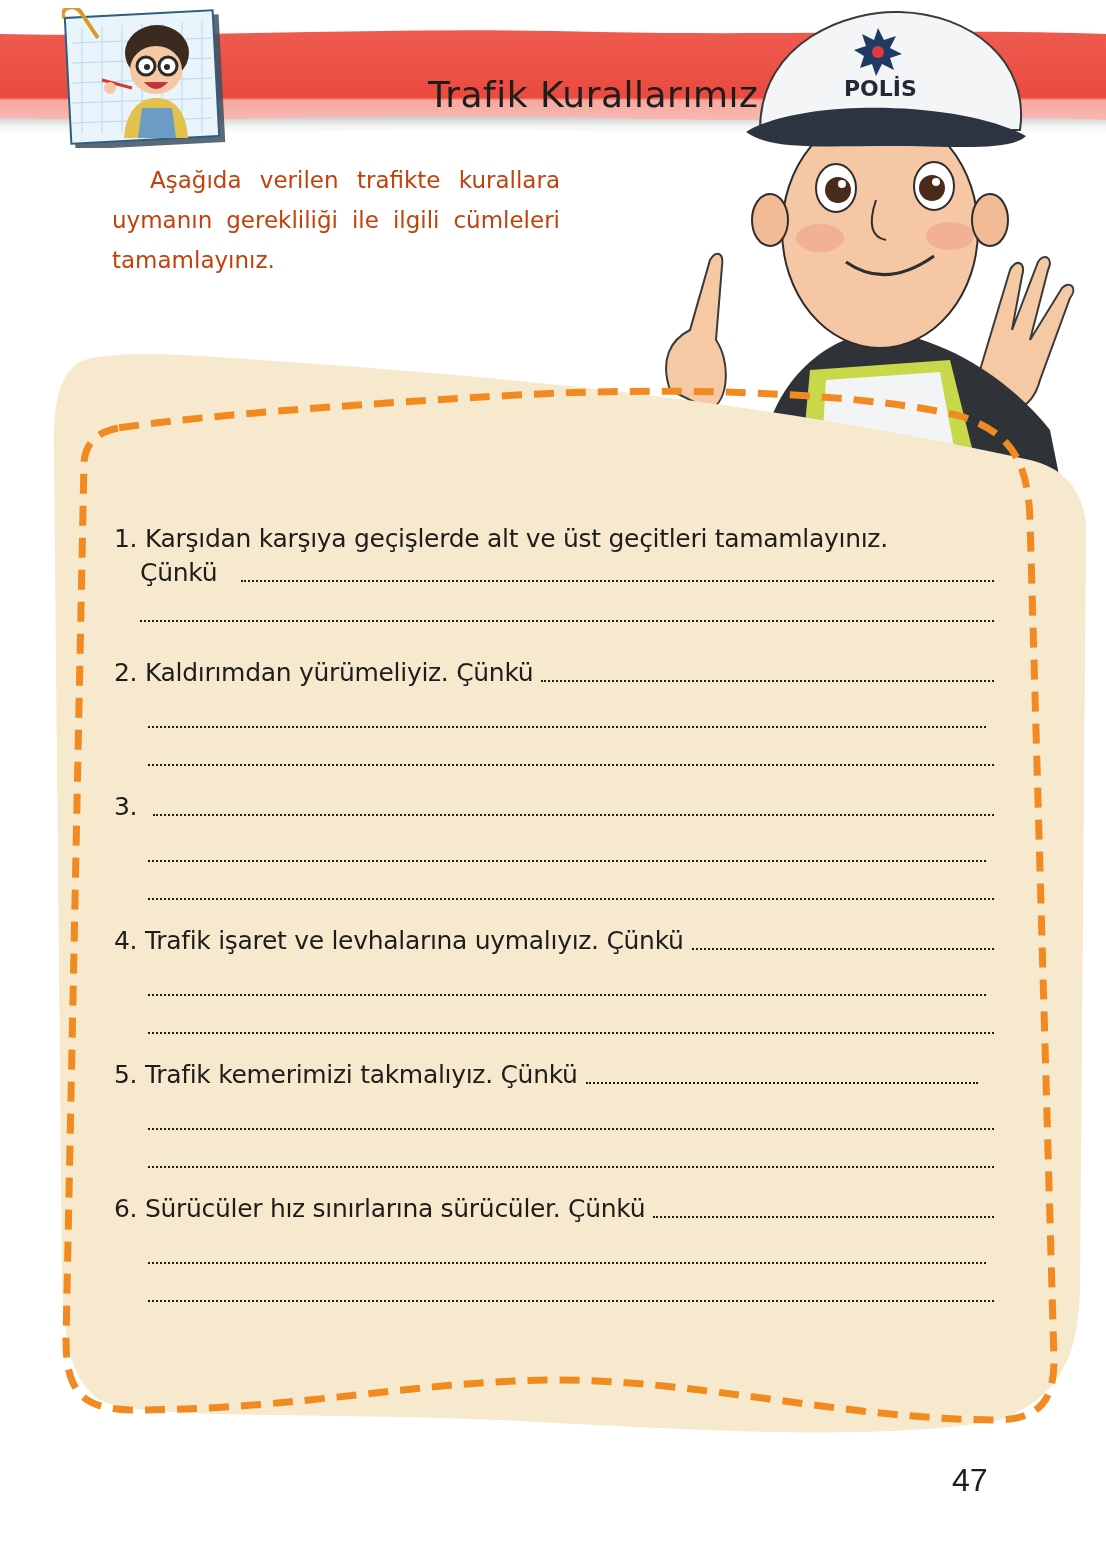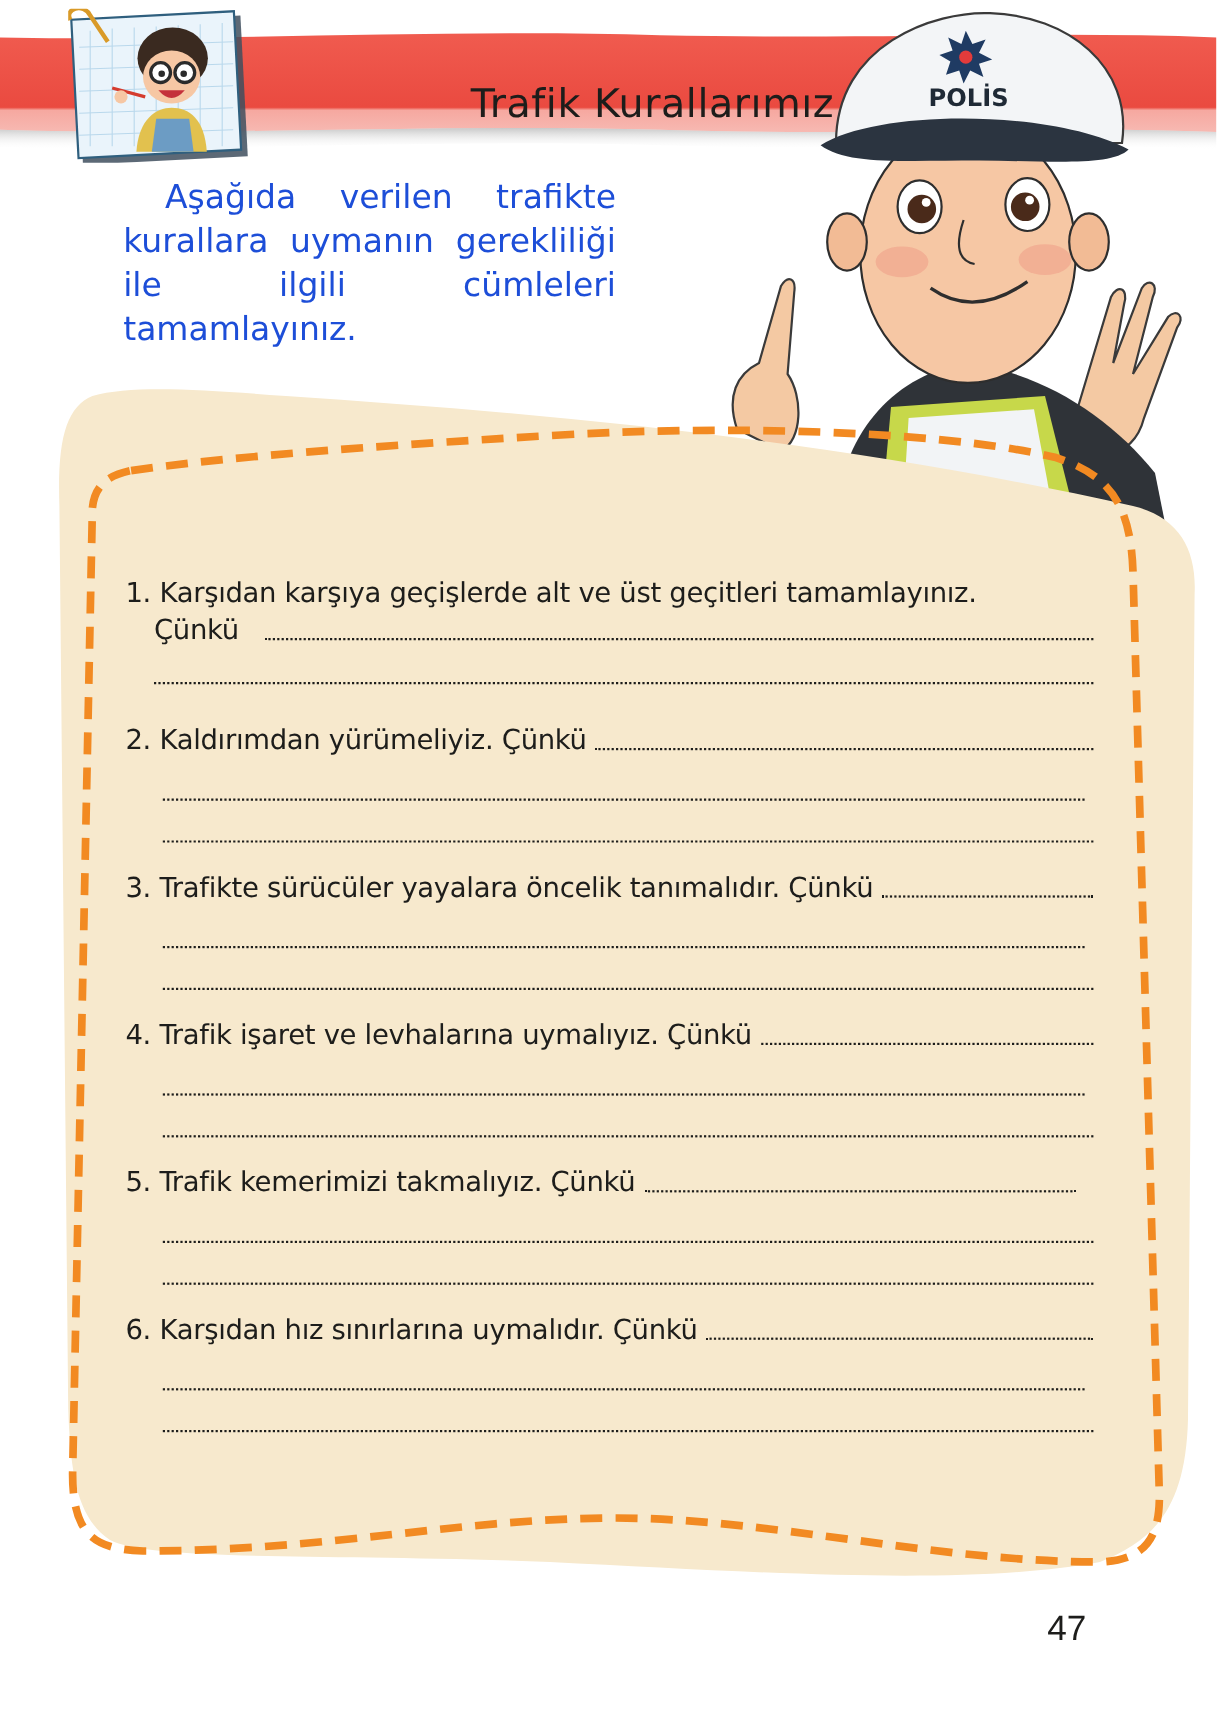--- a/index.html
+++ b/index.html
@@ -10,21 +10,21 @@
   .banner { position: absolute; left: 0; top: 28px; width: 888px; height: 104px; }
   .banner svg { position: absolute; left: 0; top: 0; }
   .title { position: absolute; left: 428px; top: 46px; font-size: 36px;
            font-family: "DejaVu Sans", sans-serif; color: #1d1d1b; letter-spacing: 0.5px; }
 
   
   .boy-card { position: absolute; left: 62px; top: 8px; width: 168px; height: 140px; }
 
   
   .intro { position: absolute; left: 112px; top: 160px; width: 448px;
-           font-size: 30px; line-height: 40px; text-align: justify; color: #1d4ed8; }
+           font-size: 23px; line-height: 40px; text-align: justify; color: #c2410c; }
   .intro .indent { display: inline-block; width: 38px; }
 
   
   .police { position: absolute; left: 650px; top: 0px; width: 456px; height: 480px; }
 
   
   .panel { position: absolute; left: 0; top: 340px; width: 1106px; height: 1120px; }
   .panel svg { position: absolute; left: 0; top: 0; }
 
   .q-list { position: absolute; left: 114px; top: 522px; width: 880px; }
@@ -156,21 +156,21 @@
     <div class="q-line">
       <span class="num">2.</span>&nbsp;<span class="txt">Kaldırımdan yürümeliyiz. Çünkü</span>
       <span class="fill"></span>
     </div>
     <div class="dotline short"></div>
     <div class="dotline"></div>
   </div>
 
   <div class="q" style="height:134px;">
     <div class="q-line">
-      <span class="num">3.</span>&nbsp;<span class="txt">Trafikte sürücüler yayalara öncelik tanımalıdır. Çünkü</span>
+      <span class="num">3.</span>&nbsp;
       <span class="fill"></span>
     </div>
     <div class="dotline short"></div>
     <div class="dotline"></div>
   </div>
 
   <div class="q" style="height:134px;">
     <div class="q-line">
       <span class="num">4.</span>&nbsp;<span class="txt">Trafik işaret ve levhalarına uymalıyız. Çünkü</span>
       <span class="fill"></span>
@@ -183,21 +183,21 @@
     <div class="q-line">
       <span class="num">5.</span>&nbsp;<span class="txt">Trafik kemerimizi takmalıyız. Çünkü</span>
       <span class="fill" style="margin-right:16px;"></span>
     </div>
     <div class="dotline"></div>
     <div class="dotline"></div>
   </div>
 
   <div class="q" style="height:134px;">
     <div class="q-line">
-      <span class="num">6.</span>&nbsp;<span class="txt">Karşıdan hız sınırlarına uymalıdır. Çünkü</span>
+      <span class="num">6.</span>&nbsp;<span class="txt">Sürücüler hız sınırlarına sürücüler. Çünkü</span>
       <span class="fill"></span>
     </div>
     <div class="dotline short"></div>
     <div class="dotline"></div>
   </div>
 </div>
 
 <div class="page-num">47</div>
 
 </body></html>

